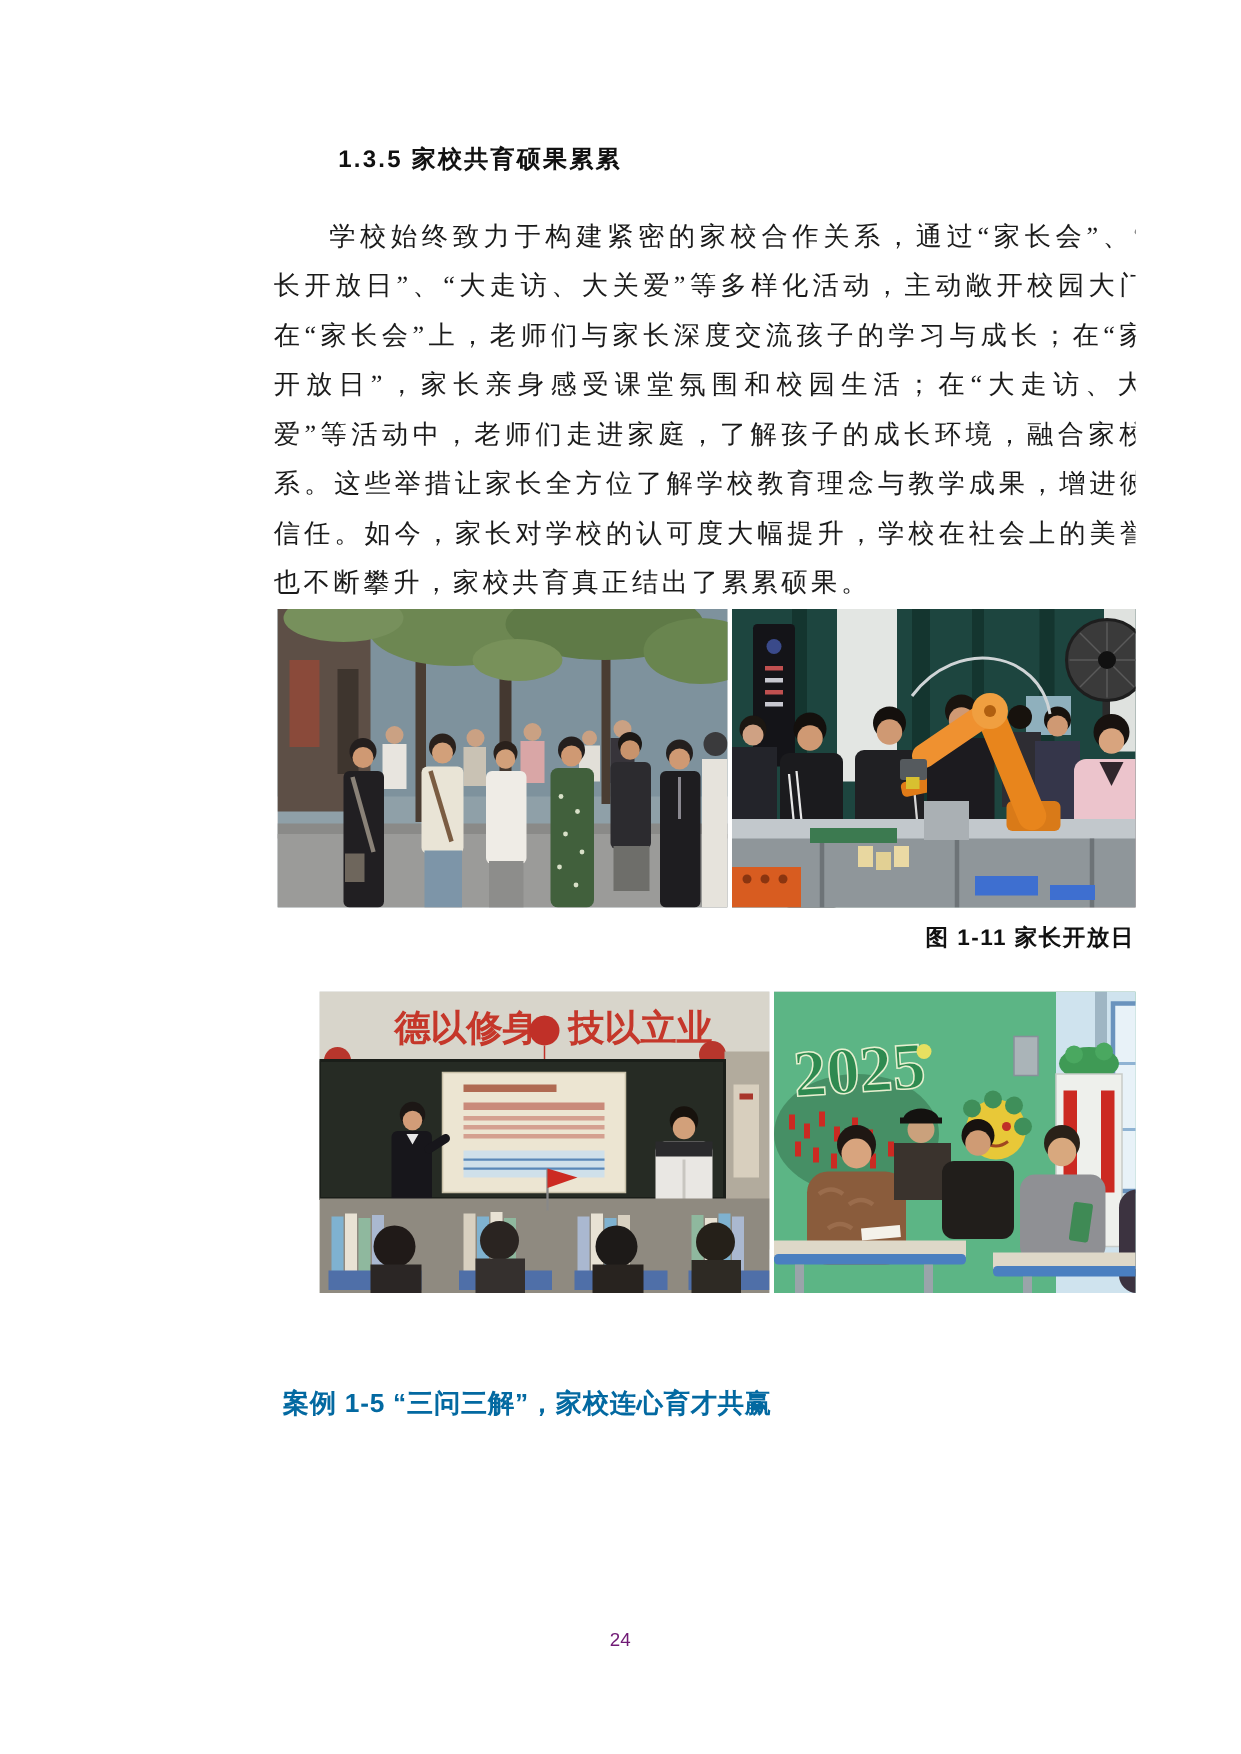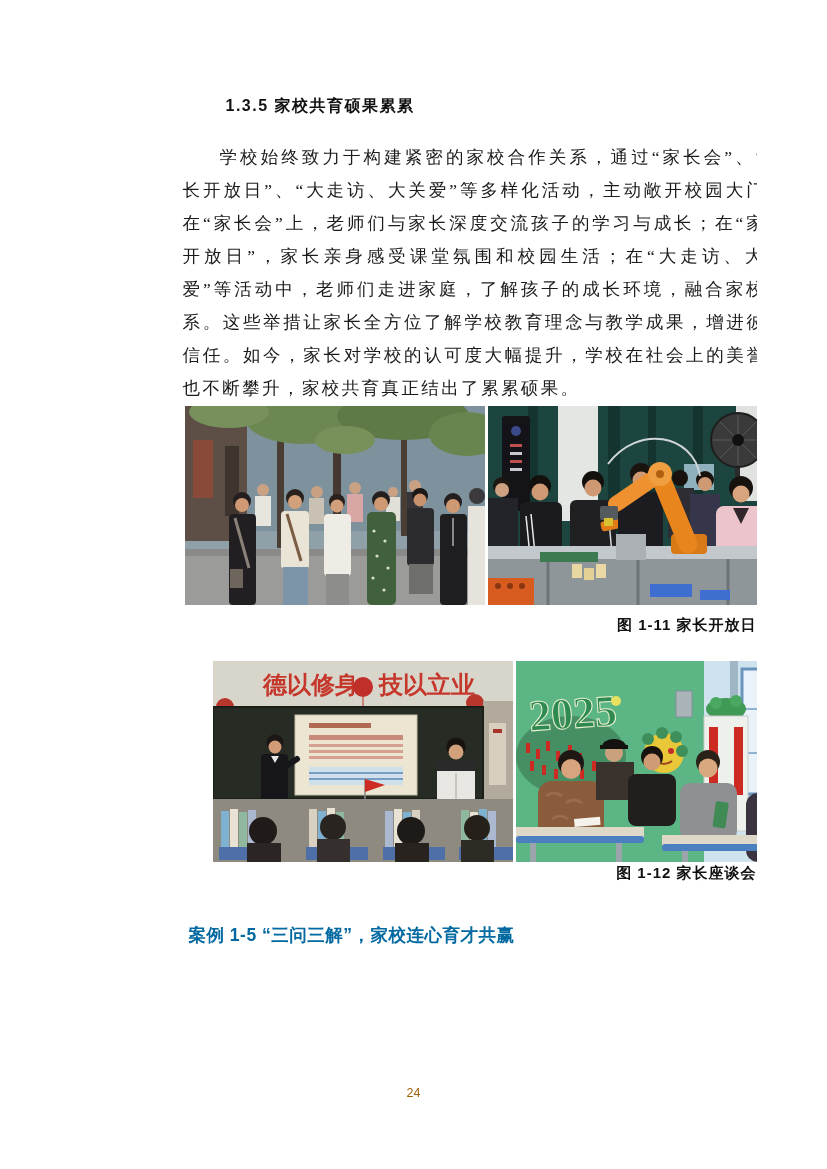--- a/index.html
+++ b/index.html
@@ -35,21 +35,21 @@
   }
   .caption1 { top:616px; }
   .caption2 { top:864px; }
   .case-heading {
     position:absolute; left:118px; top:923px;
     font-family:"Liberation Sans", sans-serif; font-weight:bold;
     font-size:17.5px; color:#0369a1; letter-spacing:0.5px;
   }
   .pagenum {
     position:absolute; top:1086px; left:0; width:100%; text-align:center;
-    font-family:"Liberation Sans", sans-serif; font-size:12.5px; color:#a16207;
+    font-family:"Liberation Sans", sans-serif; font-size:12.5px; color:#701a75;
   }
   .cn-callig { font-family:"Liberation Serif", serif; font-weight:bold; }
 </style>
 </head>
 <body>
 
 <div class="page">
 
   <div class="sec-heading">1.3.5 家校共育硕果累累</div>
 
@@ -385,20 +385,19 @@
         <rect x="14" y="182" width="6" height="19" fill="#9aa4aa"></rect>
           <rect x="100" y="182" width="6" height="19" fill="#9aa4aa"></rect>
         <rect x="58" y="158" width="26" height="8" fill="#f4f2ea" transform="rotate(-5 58 158)"></rect>
         <rect x="146" y="174" width="154" height="11" fill="#ded8c8"></rect>
         <rect x="146" y="183" width="154" height="7" rx="3" fill="#4a7fc0"></rect>
         <rect x="166" y="190" width="6" height="11" fill="#9aa4aa"></rect>
           <rect x="268" y="190" width="6" height="11" fill="#9aa4aa"></rect>
       </g>
     </svg>
   </div>
-  <div class="caption caption2">图 1-12 家长座谈会</div>
 
   <div class="case-heading">案例 1-5 “三问三解”，家校连心育才共赢</div>
 
 
   <div class="pagenum">24</div>
 
 </div>
 
 </body></html>

